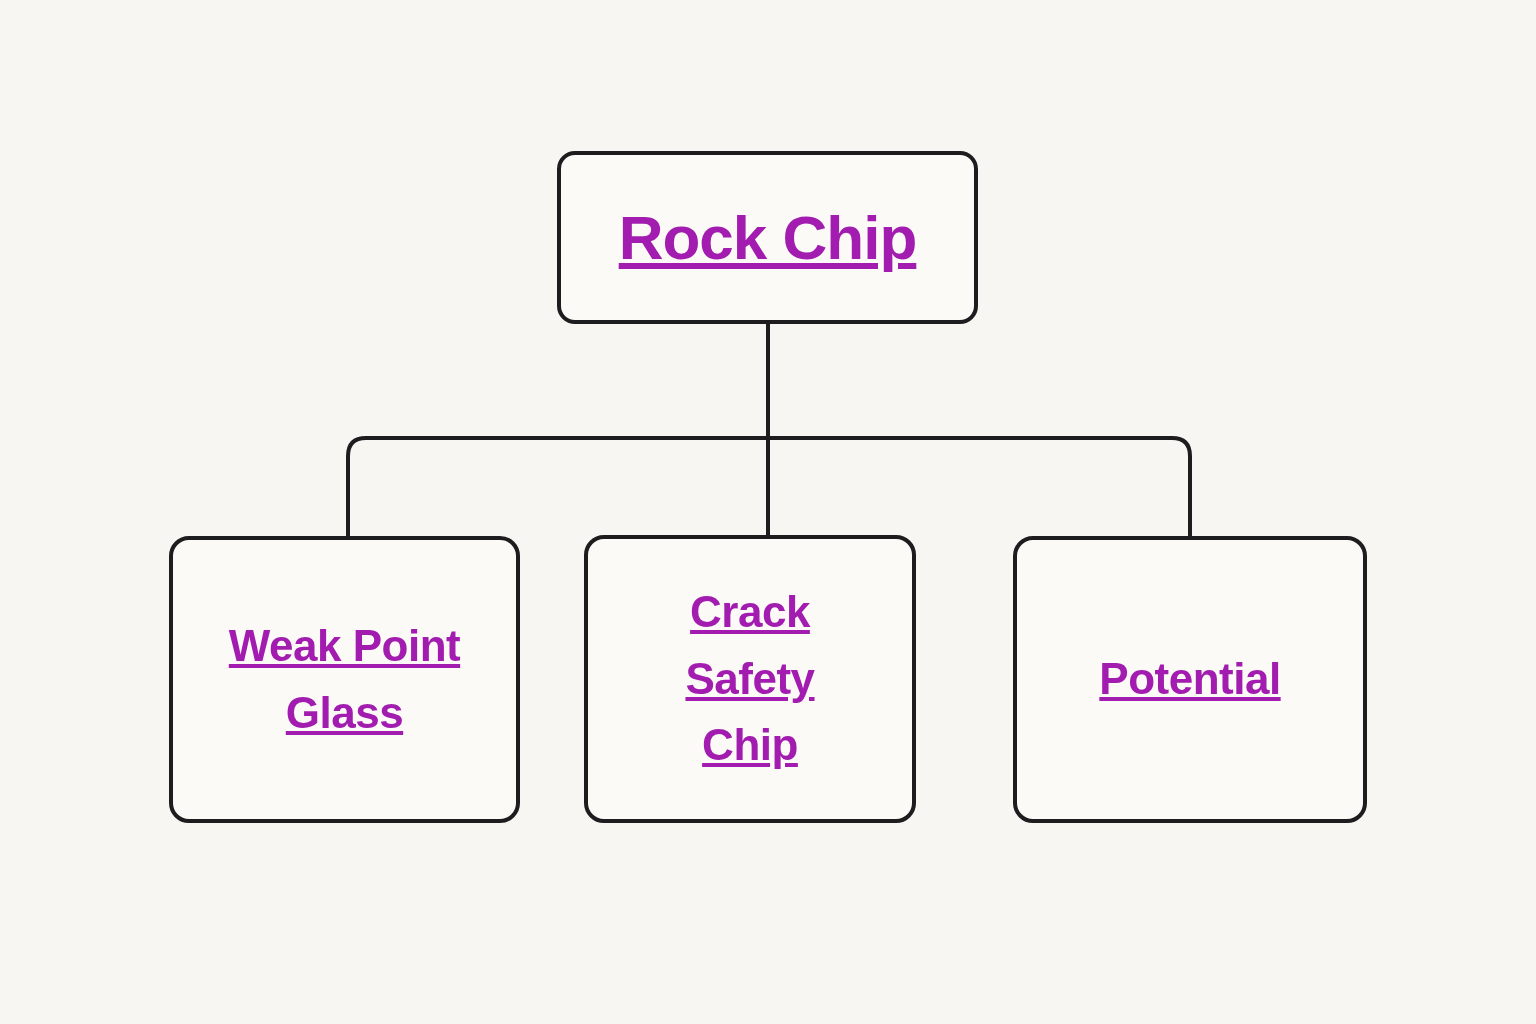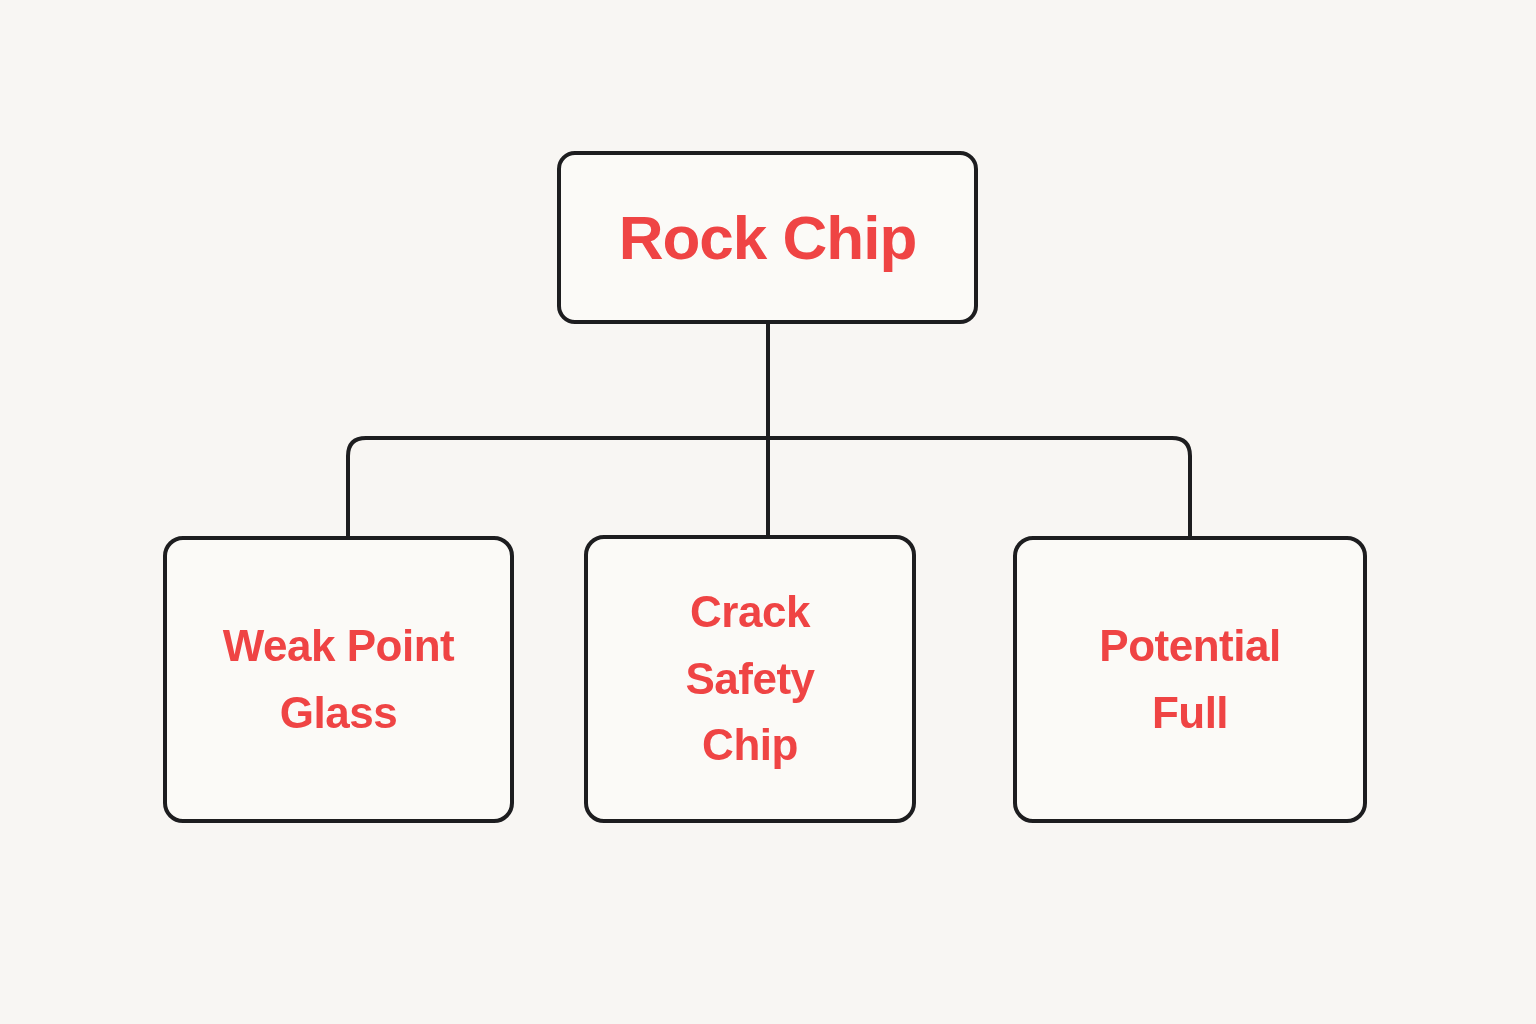--- a/index.html
+++ b/index.html
@@ -19,42 +19,43 @@
     width: 1536px; height: 1024px;
   }
   .node {
     position: absolute;
     display: flex;
     align-items: center;
     justify-content: center;
     text-align: center;
     background: #fbfaf7;
     border: 4px solid #1d1d1f;
-    color: #ef4444;
+    color: #a21caf;
+    text-decoration: underline;
   }
   .node.root {
     left: 557px; top: 151px;
     width: 421px; height: 173px;
     border-radius: 18px;
     font-size: 62px;
     font-weight: 700;
     letter-spacing: -1px;
   }
   .node.child {
     top: 536px;
     height: 287px;
     border-radius: 20px;
     font-size: 44px;
     font-weight: 700;
     line-height: 1.52;
     letter-spacing: -0.5px;
   }
   .node.child .label { display: block; }
   .node.child .line { display: block; }
-  #child-0 { left: 163px; width: 351px; }
+  #child-0 { left: 169px; width: 351px; }
   #child-1 { left: 584px; top: 535px; width: 332px; height: 288px; }
   #child-2 { left: 1013px; width: 354px; }
 </style>
 </head>
 <body>
 
 <div class="canvas">
 
   <svg class="connectors" viewBox="0 0 1536 1024" fill="none">
     <path d="M768 324 L768 540" stroke-width="4" stroke="#1d1d1f"></path>
@@ -76,17 +77,16 @@
     <span class="label">
       <span class="line">Crack</span>
       <span class="line">Safety</span>
       <span class="line">Chip</span>
     </span>
   </div>
 
   <div class="node child" id="child-2">
     <span class="label">
       <span class="line">Potential</span>
-      <span class="line">Full</span>
     </span>
   </div>
 
 </div>
 
 </body></html>

